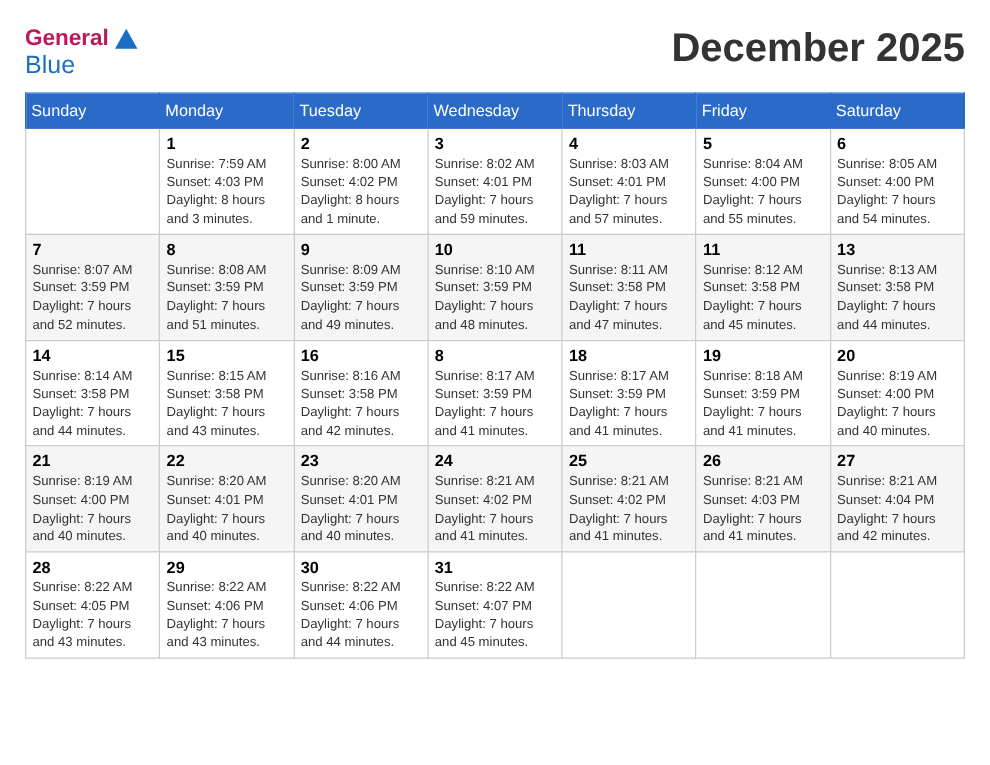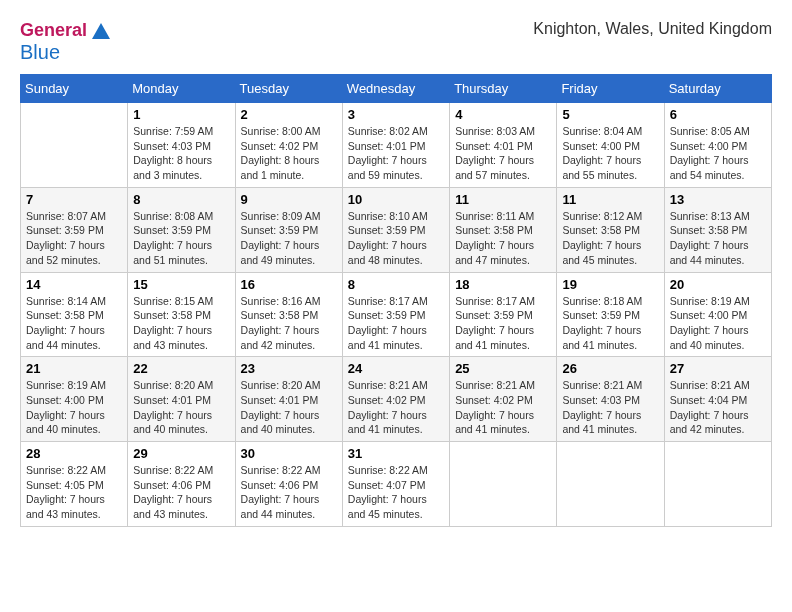--- a/index.html
+++ b/index.html
@@ -106,21 +106,21 @@
 
 <div class="header">
   <div class="logo">
     <div class="logo-wrapper">
       <span class="logo-general">General</span>
       <span class="logo-triangle"></span>
     </div>
     <span class="logo-blue">Blue</span>
   </div>
   <div class="title-section">
-    <div class="location">Knighton, Wales, United Kingdom</div>
+    <div class="month-title">December 2025</div>
   </div>
 </div>
 
 <table class="calendar">
   <thead>
     <tr>
     <th>Sunday</th>
         <th>Monday</th>
         <th>Tuesday</th>
         <th>Wednesday</th>

